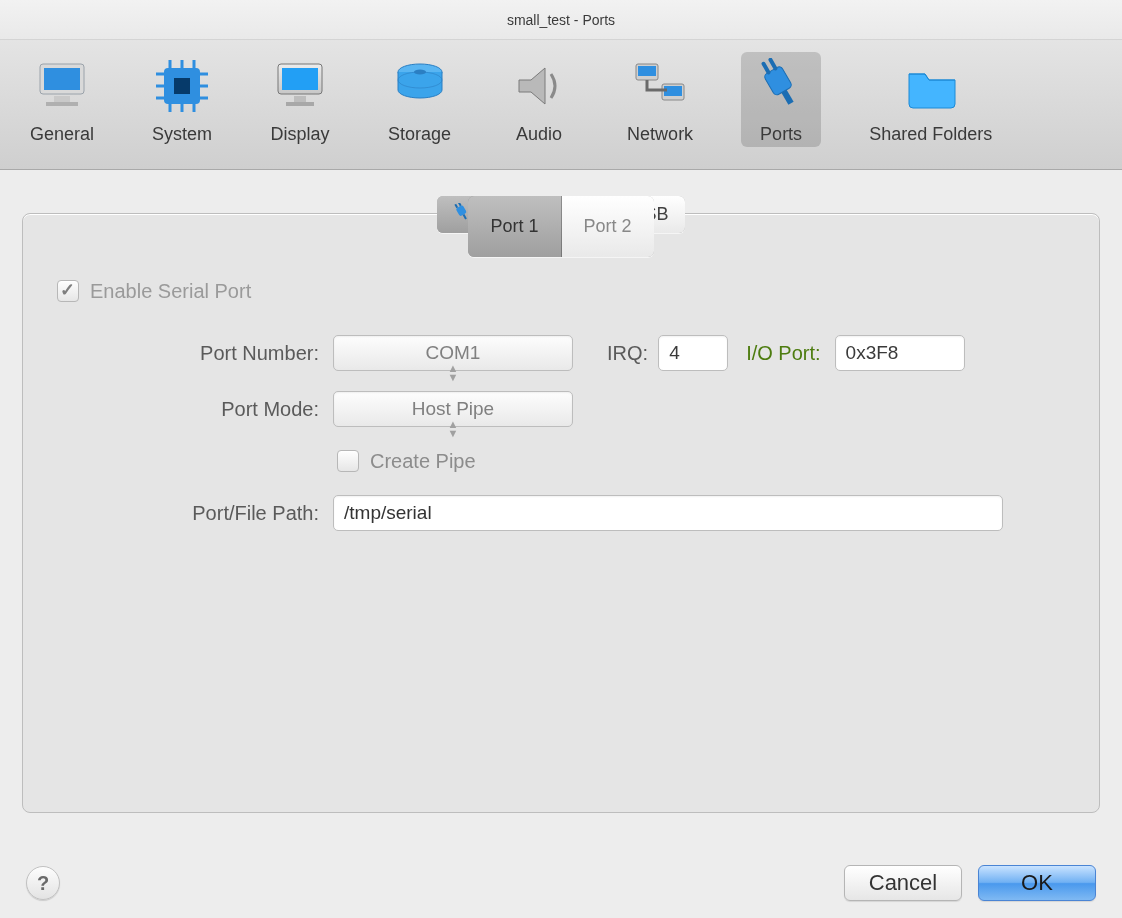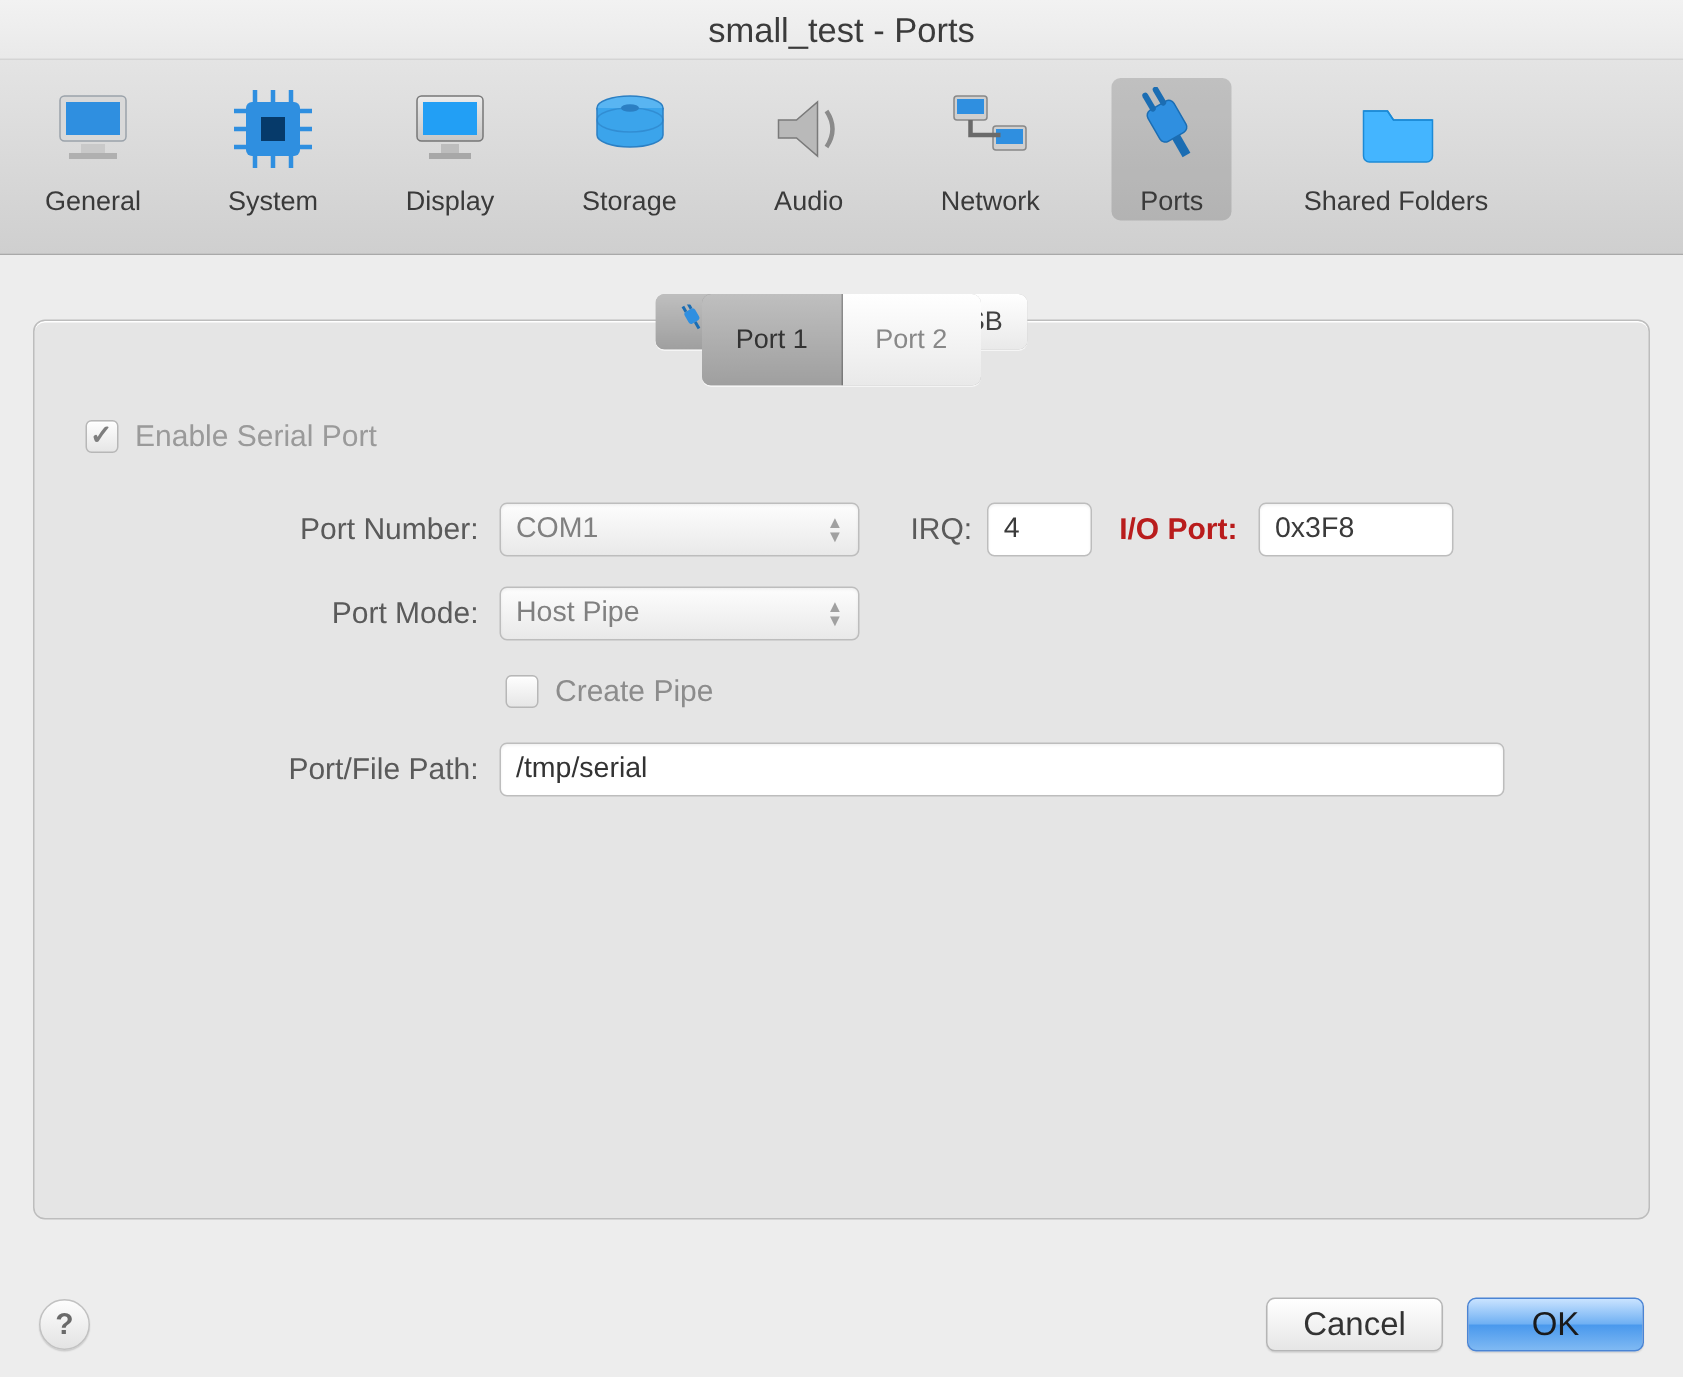--- a/index.html
+++ b/index.html
@@ -12,21 +12,21 @@
     background: #ededed;
     overflow: hidden;
   }
   
   .titlebar {
     height: 40px;
     background: linear-gradient(#f2f2f2, #e9e9e9);
     border-bottom: 1px solid #d4d4d4;
     text-align: center;
     line-height: 40px;
-    font-size: 23px;
+    font-size: 14px;
     color: #3b3b3b;
   }
   
   .toolbar {
     height: 130px;
     background: linear-gradient(#e4e4e4, #cfcfcf);
     border-bottom: 1px solid #a9a9a9;
     padding: 12px 20px 0 20px;
     display: flex;
     align-items: flex-start;
@@ -126,20 +126,21 @@
     background: #fff;
     color: #888;
     box-shadow: inset 0 1px 2px rgba(0,0,0,0.06);
     height: 36px;
   }
   .mac-select {
     position: relative;
     display: inline-flex; align-items: center; justify-content: space-between;
     background: linear-gradient(#fdfdfd,#e9e9e9);
     color: #808080;
+    flex-direction: column;
   }
   .mac-select .chev { color: #a0a0a0; font-size: 11px; line-height: 8px; text-align: center; display: flex; flex-direction: column; gap: 1px; }
   .mac-input { background: #ffffff; color: #444; }
   .mac-input.readonlyish { color: #3a3a3a; }
 
   .footer {
     height: 70px;
     padding: 0 26px;
     display: flex; align-items: center; justify-content: space-between;
     background: #ededed;
@@ -345,21 +346,21 @@
         <span class="chev">
             <span>▲</span>
             <span>▼</span>
           </span>
       </div>
       <div style="width:34px;"></div>
       <div style="font-size:20px;color:#5a5a5a;">IRQ:</div>
       <div style="width:10px;"></div>
       <input class="mac-input readonlyish" style="width: 70px;" value="4">
       <div style="width:18px;"></div>
-      <div style="font-size:20px;color:#b91c1c;font-weight:bold;">I/O Port:</div>
+      <div style="font-size:20px;color:#4d7c0f;">I/O Port:</div>
       <div style="width:14px;"></div>
       <input class="mac-input readonlyish" style="width: 130px;" value="0x3F8">
     </div>
 
     <div class="form-row">
       <div class="flabel">Port Mode:</div>
       <div class="mac-select" style="width:240px;">
         <span>Host Pipe</span>
         <span class="chev">
             <span>▲</span>

